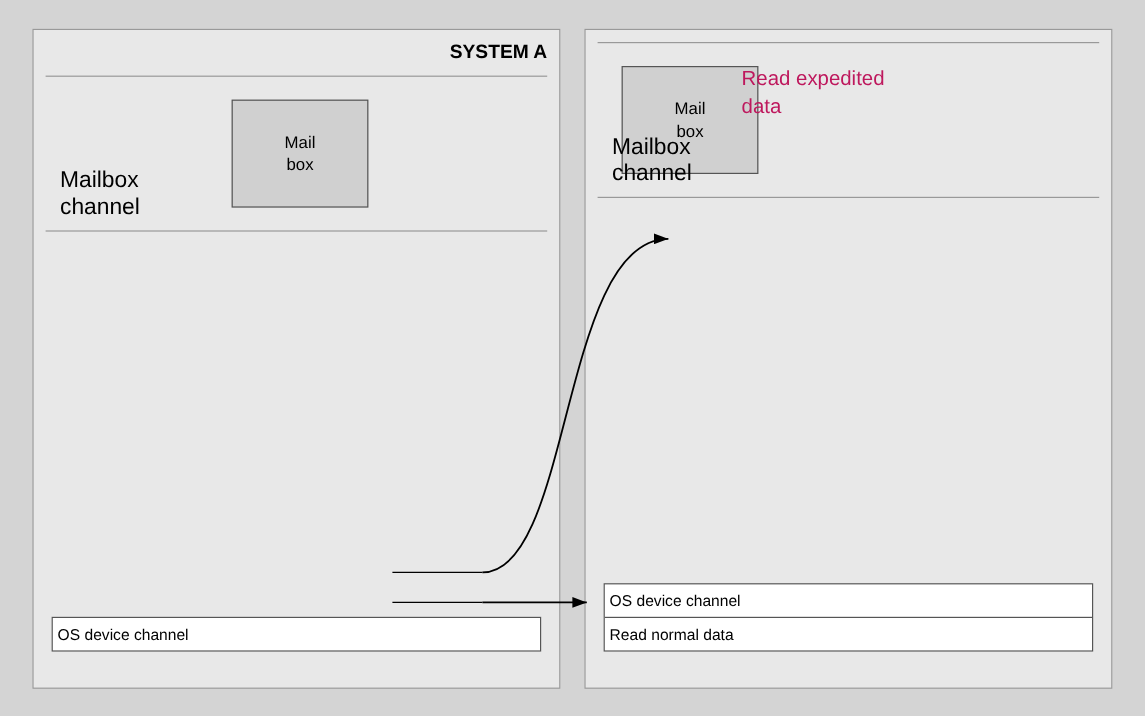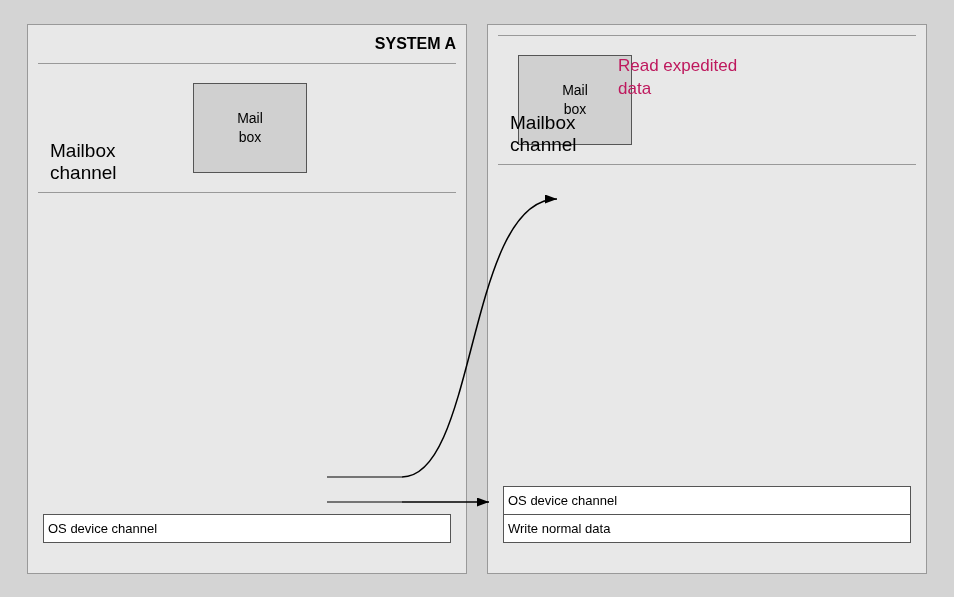--- a/index.html
+++ b/index.html
@@ -151,21 +151,21 @@
     <div class="mailbox-section">
       <div class="mailbox-box">
         <span>Mail<br>box</span>
       </div>
       <div class="read-expedited-label">Read expedited<br>data</div>
       <div class="mailbox-channel-label">Mailbox<br>channel</div>
     </div>
 
     <div class="os-section">
       <div class="os-row">OS device channel</div>
-      <div class="os-row">Write normal data</div>
+      <div class="os-row">Read normal data</div>
     </div>
   </div>
 
   <svg class="svg-overlay" viewBox="0 0 900 550">
     <defs>
       <marker id="arrowhead" markerWidth="8" markerHeight="6" refX="8" refY="3" orient="auto">
         <polygon points="0 0, 8 3, 0 6" fill="#000"></polygon>
       </marker>
     </defs>
 

